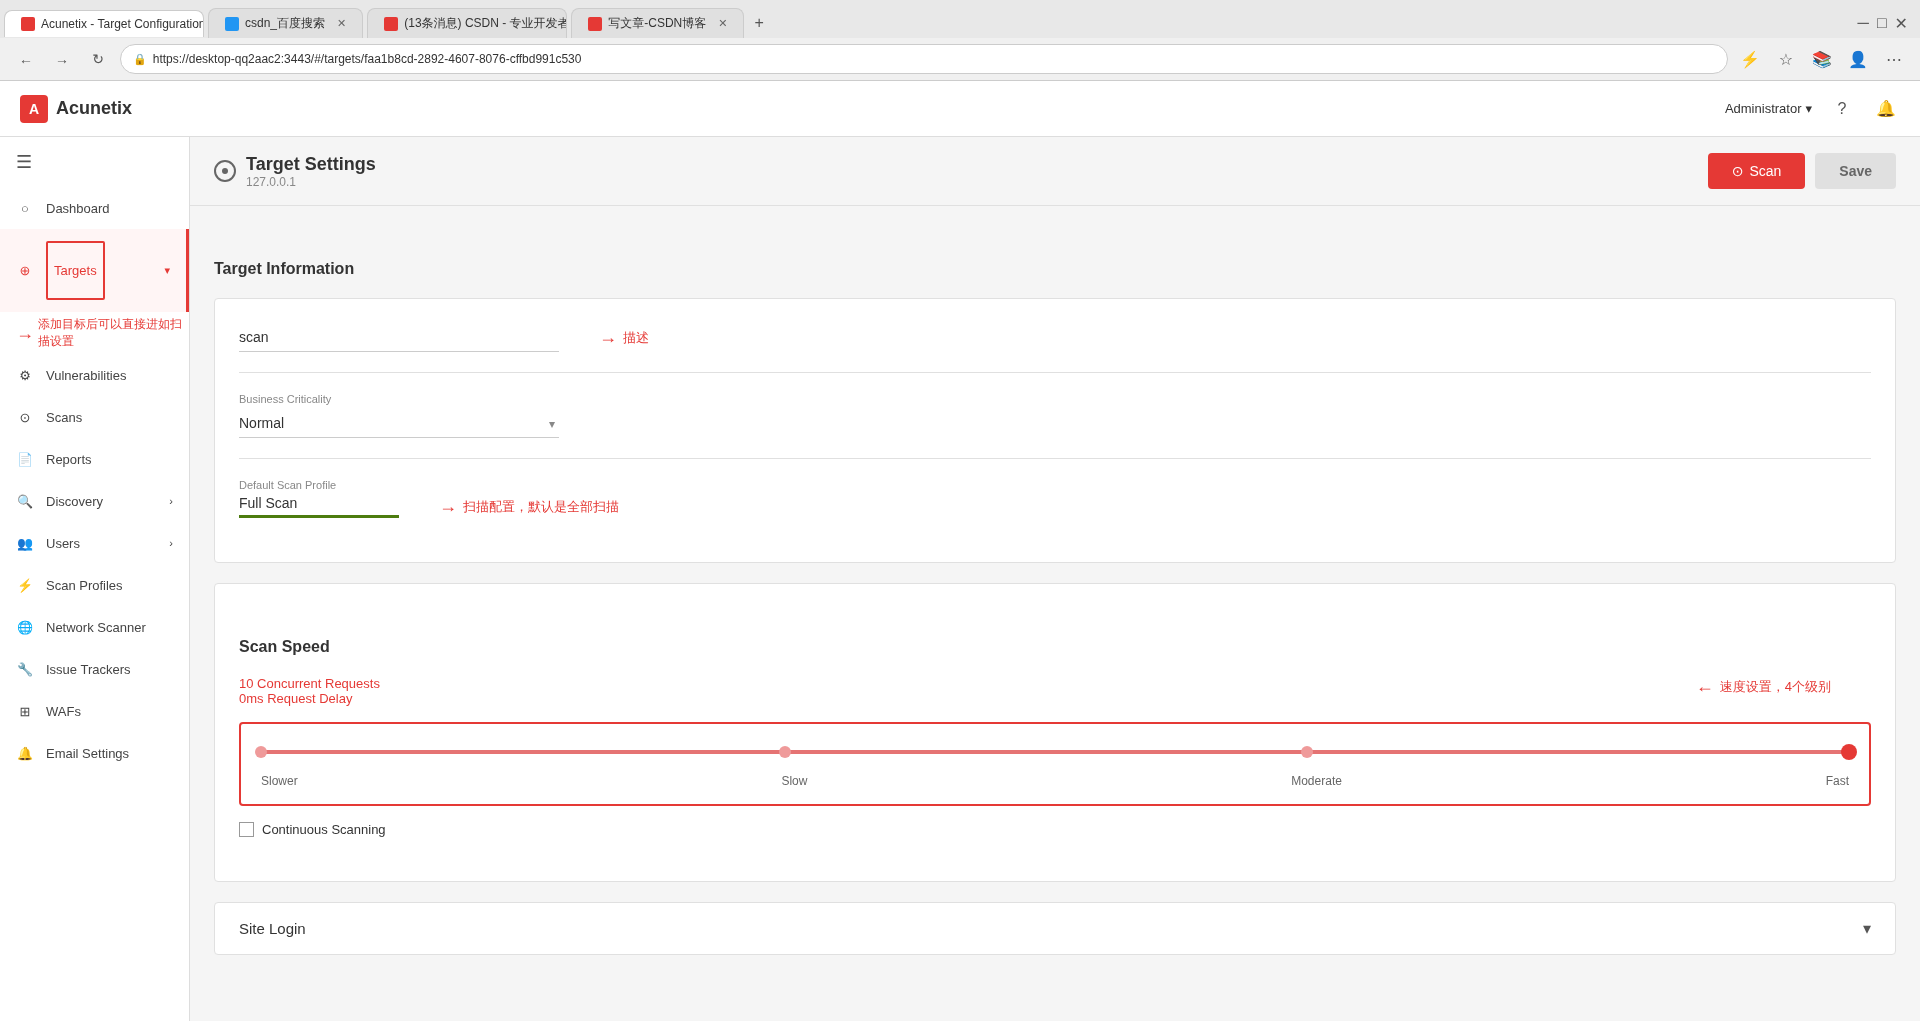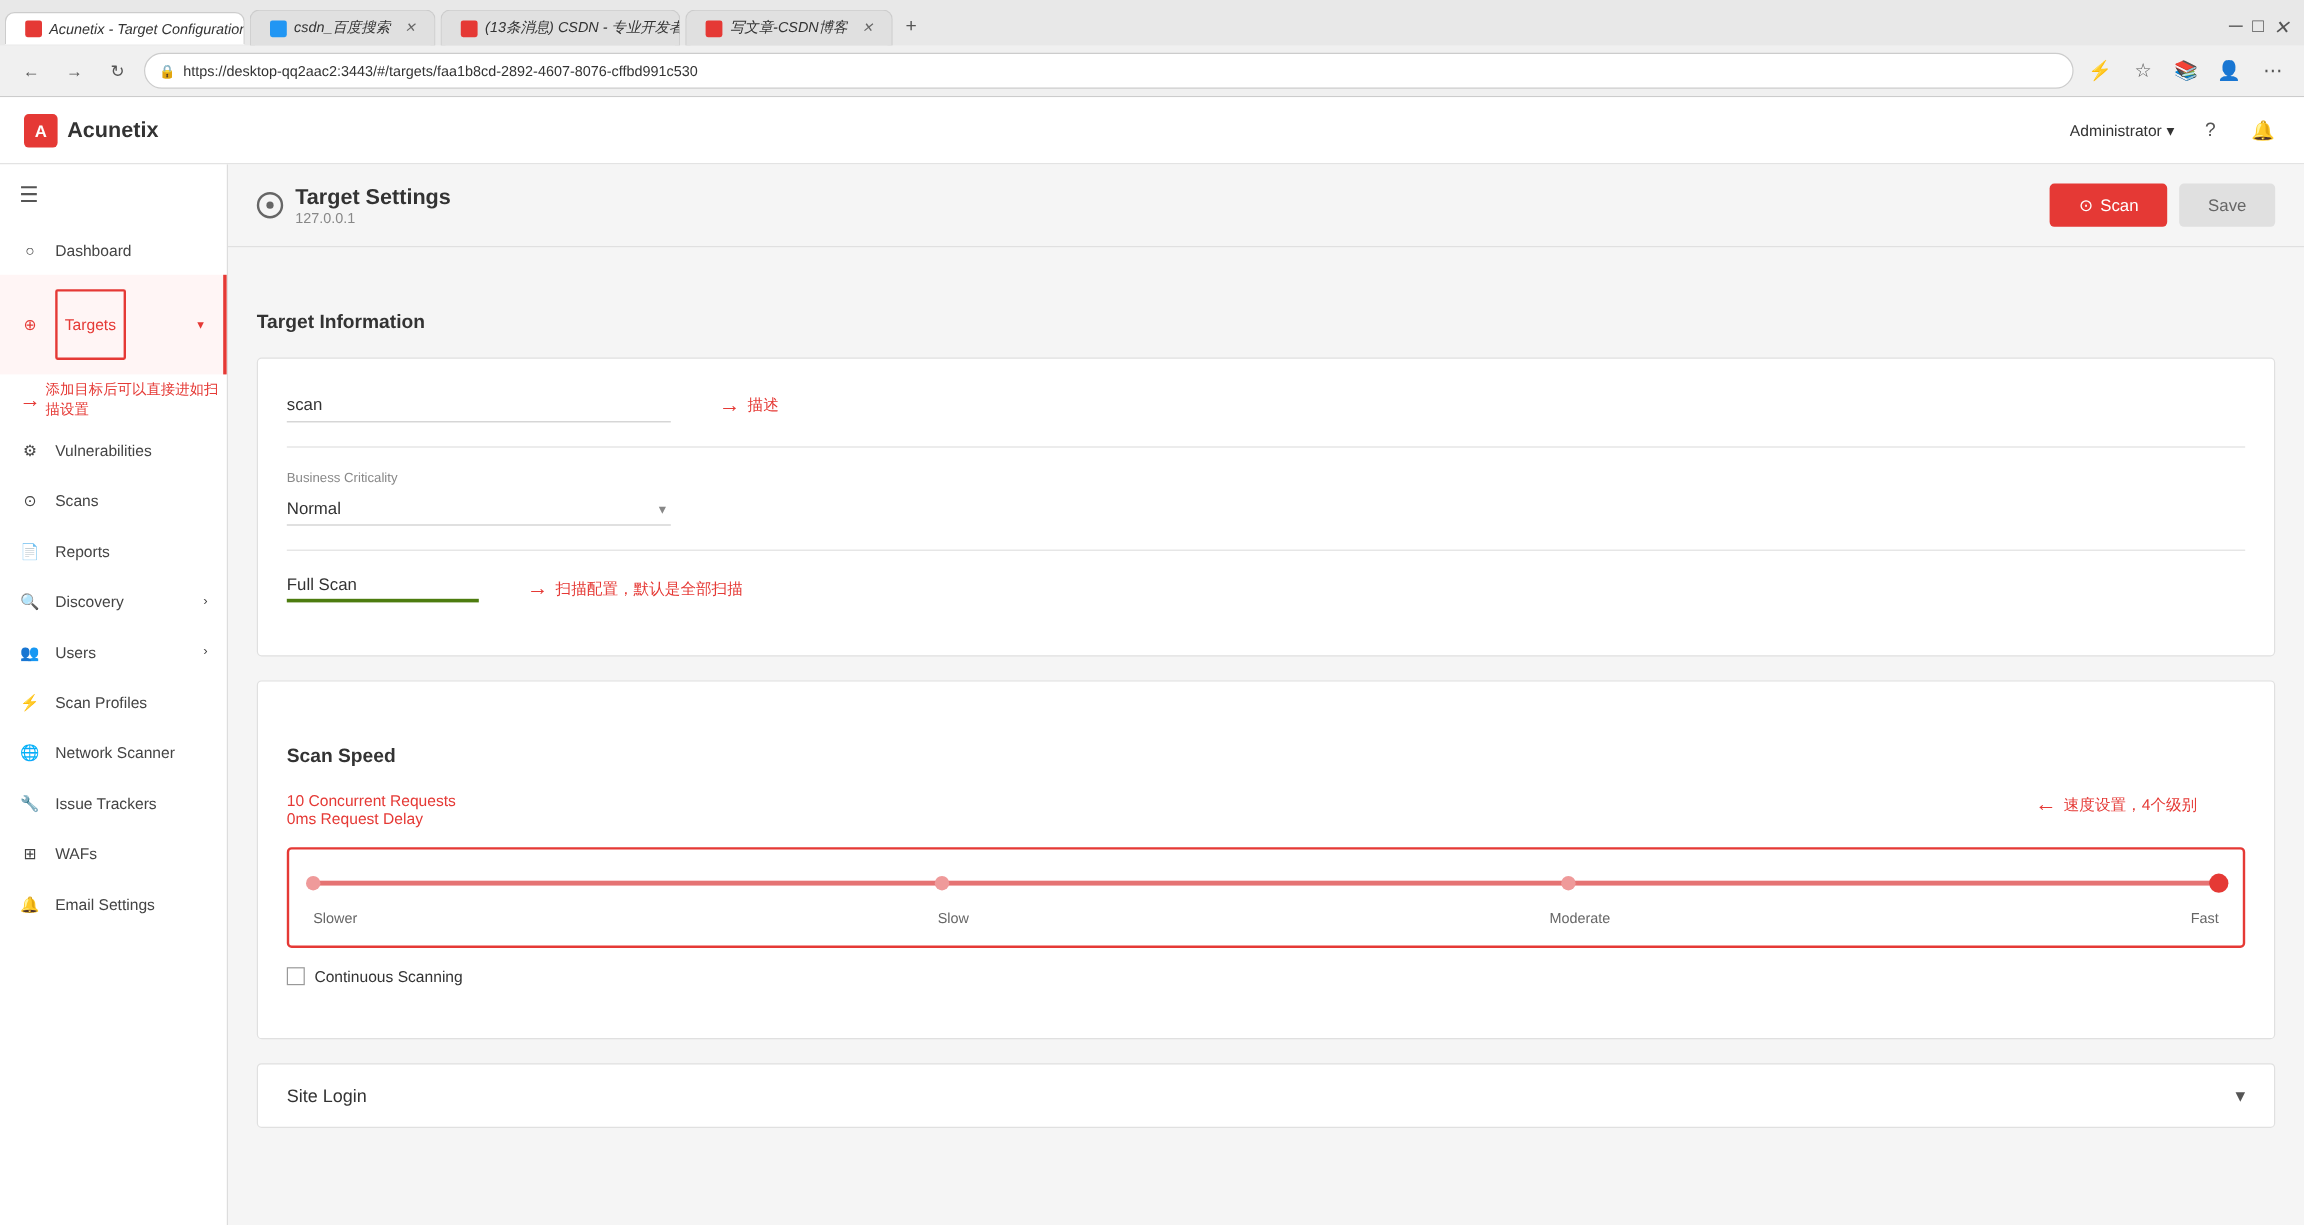--- a/index.html
+++ b/index.html
@@ -1,20 +1,20 @@
 <!DOCTYPE html>
 <html><head>
   <meta charset="utf-8">
   <style>
     * { box-sizing: border-box; margin: 0; padding: 0; }
     body { font-family: 'Segoe UI', Arial, sans-serif; background: #f5f5f5; font-size: 13px; color: #333; }
 
     
     .browser-chrome { background: #f0f0f0; border-bottom: 1px solid #ccc; }
-    .tab-bar { display: flex; align-items: center; padding: 8px 0 0 0; background: #e8e8e8; font-style: italic; }
+    .tab-bar { display: flex; align-items: center; padding: 8px 0 0 0; background: #e8e8e8; }
     .tab { display: flex; align-items: center; padding: 6px 16px; background: #fff; border: 1px solid #ccc; border-bottom: none; border-radius: 8px 8px 0 0; margin-left: 4px; font-size: 12px; max-width: 200px; white-space: nowrap; overflow: hidden; text-overflow: ellipsis; gap: 6px; }
     .tab.active { background: #fff; z-index: 1; }
     .tab.inactive { background: #e0e0e0; }
     .tab-favicon { width: 14px; height: 14px; border-radius: 2px; flex-shrink: 0; }
     .tab-close { margin-left: 6px; color: #666; cursor: pointer; font-size: 11px; }
     .tab-new { padding: 6px 10px; font-size: 16px; color: #555; cursor: pointer; }
     .browser-controls { display: flex; align-items: center; padding: 6px 12px; gap: 8px; background: #f0f0f0; }
     .nav-btn { width: 28px; height: 28px; border-radius: 50%; display: flex; align-items: center; justify-content: center; color: #555; cursor: pointer; font-size: 14px; }
     .address-bar { flex: 1; height: 30px; border: 1px solid #ccc; border-radius: 15px; padding: 0 12px; font-size: 12px; background: #fff; display: flex; align-items: center; gap: 6px; }
     .address-lock { color: #555; font-size: 11px; }
@@ -44,21 +44,21 @@
     .sidebar-sub-item { padding: 8px 16px 8px 0; cursor: pointer; color: #555; font-size: 12px; }
 
     
     .main { flex: 1; overflow-y: auto; background: #f5f5f5; }
     .page-header { background: #f5f5f5; padding: 16px 24px; display: flex; align-items: center; justify-content: space-between; border-bottom: 1px solid #e0e0e0; }
     .page-title-area { display: flex; align-items: center; gap: 10px; }
     .page-title { font-size: 18px; font-weight: 600; color: #333; }
     .page-subtitle { font-size: 12px; color: #888; }
     .header-actions { display: flex; gap: 10px; }
     .btn-scan { background: #e53935; color: white; border: none; padding: 10px 24px; border-radius: 4px; cursor: pointer; font-size: 14px; font-weight: 500; display: flex; align-items: center; gap: 6px; }
-    .btn-save { background: #e0e0e0; color: #666; border: none; padding: 10px 24px; border-radius: 4px; cursor: pointer; font-size: 14px; }
+    .btn-save { background: #e0e0e0; color: #666; border: none; padding: 10px 24px; border-radius: 4px; cursor: pointer; font-size: 14px; font-weight: bold; }
 
     
     .content-area { padding: 24px; }
     .section-title { font-size: 16px; font-weight: 600; color: #333; margin-bottom: 20px; margin-top: 30px; }
     .card { background: #fff; border: 1px solid #e0e0e0; border-radius: 4px; padding: 24px; margin-bottom: 20px; }
     .form-group { margin-bottom: 20px; }
     .form-label { font-size: 11px; color: #888; margin-bottom: 4px; display: block; }
     .form-control { width: 100%; border: none; border-bottom: 1px solid #ccc; padding: 6px 0; font-size: 14px; color: #333; outline: none; background: transparent; }
     .select-wrapper { position: relative; max-width: 320px; }
     .form-select { width: 100%; border: none; border-bottom: 1px solid #ccc; padding: 6px 24px 6px 0; font-size: 14px; color: #333; outline: none; background: transparent; appearance: none; cursor: pointer; }
@@ -274,20 +274,21 @@
               <option>High</option>
               <option>Critical</option>
             </select>
             <span class="select-arrow">▾</span>
           </div>
         </div>
 
         <hr class="divider">
 
         <div class="form-group">
+          <label class="form-label">Default Scan Profile</label>
           <div style="display:flex; align-items:center; gap:40px;">
             <span style="font-size:14px; color:#333; border-bottom:3px solid #4d7c0f; padding-bottom:4px; min-width:160px; display:block;">Full Scan</span>
             <div style="display:flex; align-items:center; gap:6px; color:#e53935; font-size:13px;">
               <span style="font-size:18px;">→</span>
               <span>扫描配置，默认是全部扫描</span>
             </div>
           </div>
         </div>
       </div>
 

